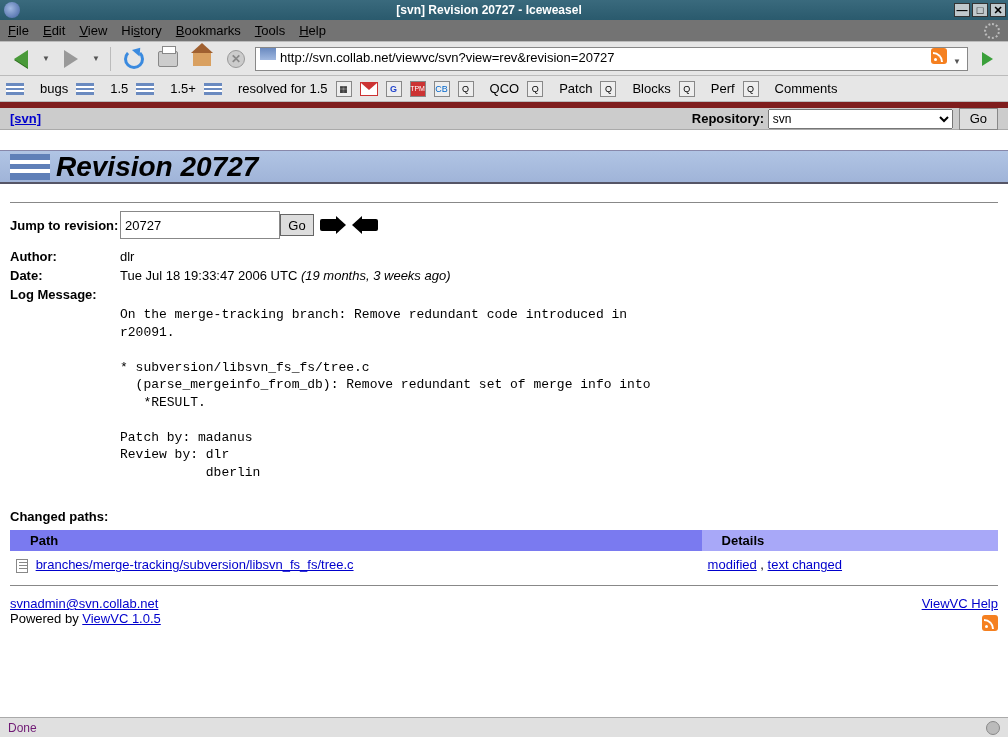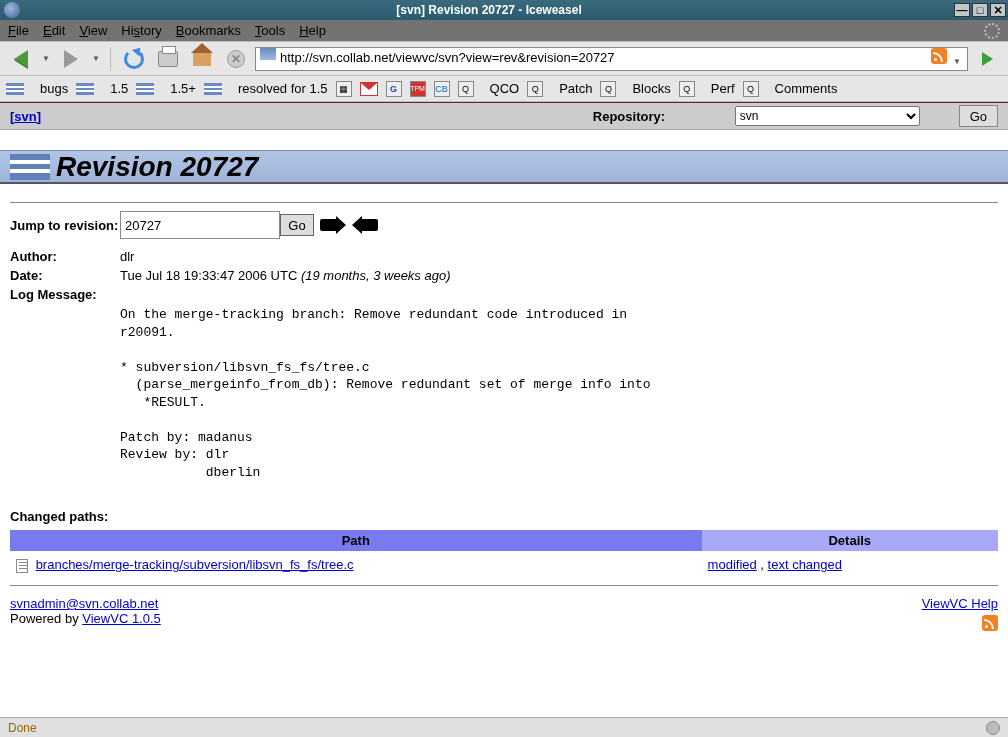--- a/index.html
+++ b/index.html
@@ -34,21 +34,21 @@
   .go-tri { width:0;height:0;border-top:7px solid transparent;border-bottom:7px solid transparent;border-left:11px solid #3aa03a; }
   .bookmarkbar { height:26px; background:#e6e6e6; border-bottom:1px solid #bbb; display:flex; align-items:center; padding:0 6px; gap:8px; font-size:13px; }
   .bookmarkbar .bm { display:flex; align-items:center; gap:16px; cursor:pointer; }
   .svn-glyph { width:18px; height:12px; background:#6a8ac0; position:relative; }
   .svn-glyph::before{content:"";position:absolute;top:3px;left:0;width:18px;height:2px;background:#fff;}
   .svn-glyph::after{content:"";position:absolute;top:7px;left:0;width:18px;height:2px;background:#fff;}
   .sq-icon { width:16px; height:16px; border:1px solid #888; background:#eee; display:flex; align-items:center; justify-content:center; font-size:9px; }
   .gmail-icon { width:18px; height:14px; background:#fff; border:1px solid #c33; position:relative; }
   .gmail-icon::before{content:"";position:absolute;top:0;left:0;border-left:8px solid transparent;border-right:8px solid transparent;border-top:7px solid #c33;}
   .content { flex:1; background:#fff; overflow:auto; position:relative; }
-  .repo-strip { height:28px; background:#ccc; border-top:1px solid #7f1d1d; border-bottom:1px solid #aaa; display:flex; align-items:center; padding:0 10px; font-size:13px;gap:33px; }
+  .repo-strip { height:28px; background:#ccc; border-top:6px solid #7f1d1d; border-bottom:1px solid #aaa; display:flex; align-items:center; padding:0 10px; font-size:13px; }
   .repo-strip a { color:#00c; text-decoration:underline; font-weight:bold; }
   .repo-strip .spacer { flex:1; }
   .repo-strip select { height:20px; width:185px; font-size:12px; }
   .go-btn { height:22px; padding:0 10px; background:#ddd; border:1px solid #888; cursor:pointer; font-size:13px; margin-left:6px; }
   .pad { padding: 0 10px; }
   .rev-header { margin-top:20px; height:34px; background:linear-gradient(#b0c4e4,#a0b4d8); border-top:1px solid #88a; border-bottom:2px solid #556; display:flex; align-items:center; }
   .rev-header .svn-big { width:40px; height:26px; background:#6080b8; margin-right:6px; position:relative; }
   .rev-header .svn-big::before{content:"";position:absolute;top:6px;left:0;width:40px;height:4px;background:#fff;}
   .rev-header .svn-big::after{content:"";position:absolute;top:15px;left:0;width:40px;height:4px;background:#fff;}
   .rev-header h1 { font-size:28px; font-weight:bold; font-style:italic; color:#000; }
@@ -63,33 +63,33 @@
   .nav-arrow-l { width:18px;height:12px;background:#000;position:relative;border-radius:2px; }
   .nav-arrow-l::before{content:"";position:absolute;left:-8px;top:-3px;border-top:9px solid transparent;border-bottom:9px solid transparent;border-right:10px solid #000;}
   .meta-table { margin-top:10px; padding:0 10px; font-size:13px; }
   .meta-table .row { display:flex; margin-bottom:4px; }
   .meta-table .label { font-weight:bold; width:110px; }
   .meta-table .val { flex:1; }
   .meta-table .ago { font-style:italic; }
   .log-msg { font-family:"Courier New",monospace; font-size:13px; white-space:pre; line-height:1.35; }
   h3.changed { font-size:13px; font-weight:bold; padding:0 10px; margin-top:28px; margin-bottom:6px; }
   table.paths { width:calc(100% - 20px); margin:0 10px; border-collapse:collapse; font-size:13px; }
-  table.paths th { text-align:center; padding:3px 14px; font-weight:bold; }
+  table.paths th { text-align:left; padding:3px 20px; font-weight:bold; }
   table.paths th.path { background:#7a7af0; color:#000; width:70%; }
   table.paths th.details { background:#a8a8f8; color:#000; }
   table.paths td { padding:6px 6px; vertical-align:top; }
   table.paths td a { color:#00c; text-decoration:underline; }
   .file-icon { display:inline-block; width:12px; height:14px; background:#fff; border:1px solid #888; margin-right:4px; vertical-align:middle; position:relative; }
   .file-icon::after{content:"";position:absolute;top:2px;left:2px;width:8px;height:1px;background:#888;box-shadow:0 3px 0 #888,0 6px 0 #888;}
   hr.thin { margin:6px 10px; border:none; border-top:1px solid #888; }
   .footer { padding:4px 10px 10px 10px; font-size:13px; display:flex; }
   .footer a { color:#00c; text-decoration:underline; }
   .footer .left { flex:1; }
   .footer .right { text-align:right; }
-  .statusbar { height:20px; background:#e0e0e0; border-top:1px solid #aaa; display:flex; align-items:center; padding:0 8px; font-size:12px; color:#a16207; }
+  .statusbar { height:20px; background:#e0e0e0; border-top:1px solid #aaa; display:flex; align-items:center; padding:0 8px; font-size:12px; color:#701a75; }
   .statusbar .spacer{flex:1;}
   .statusbar .sec-icon{width:14px;height:14px;border-radius:50%;background:#bbb;border:1px solid #888;}
 </style>
 </head>
 <body>
 
 <div class="window">
 
   <div class="titlebar">
     <div class="icon-left"></div>

